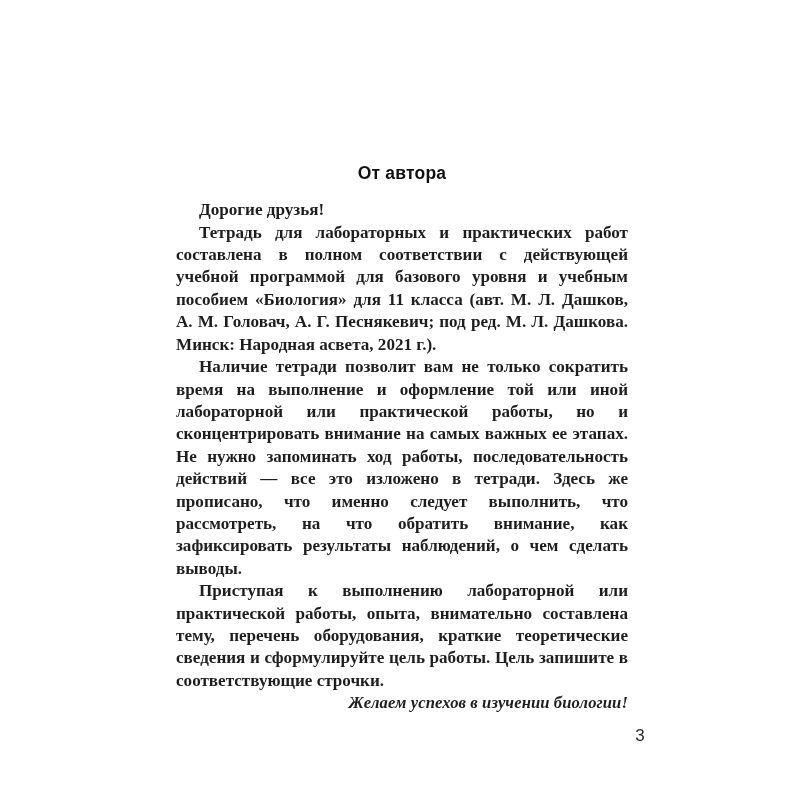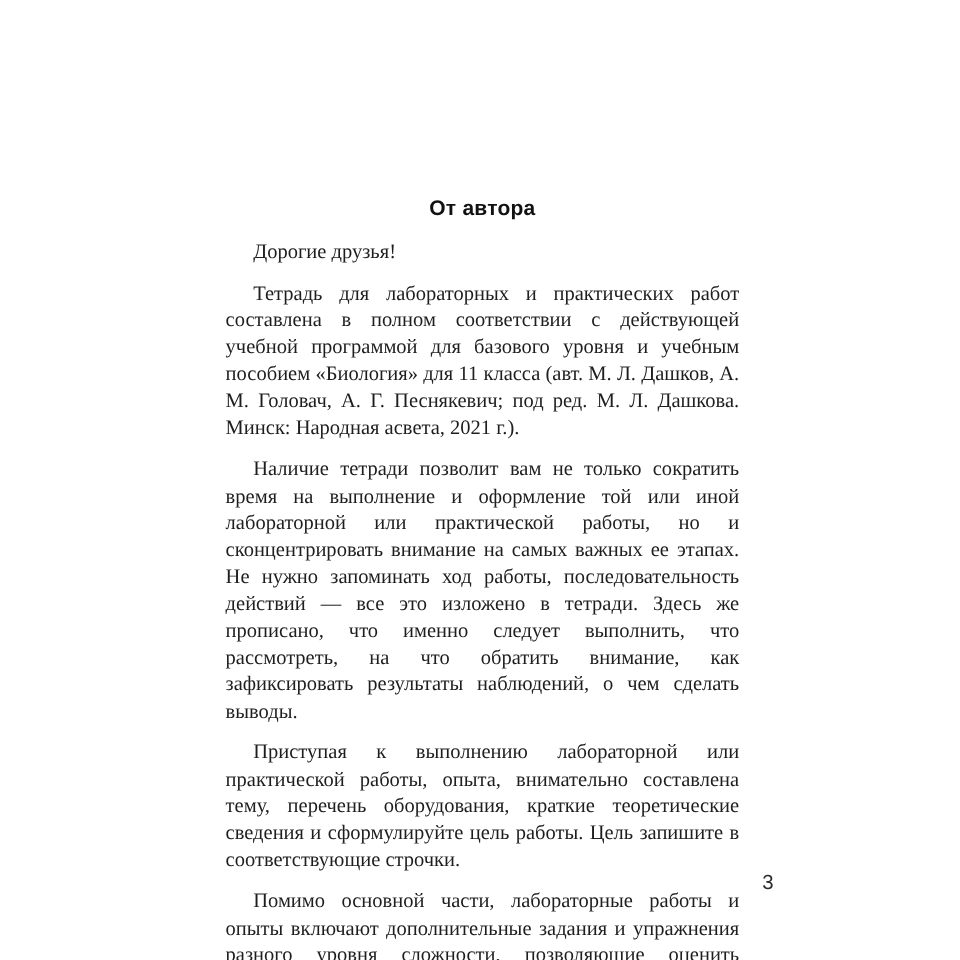--- a/index.html
+++ b/index.html
@@ -37,28 +37,29 @@
     font-weight: bold;
     font-size: 17.5px;
     letter-spacing: 0.2px;
     text-align: center;
     color: #111111;
     margin: 0 0 16px 0;
     line-height: 1.1;
   }
 
   .para {
-    margin: 12px;
+    margin: 0;
     font-size: 17.1px;
     line-height: 22.4px;
     text-align: justify;
     text-justify: inter-word;
     text-indent: 23px;
     hyphens: manual;
     color: #1e1e1e;
+    font-weight: bold;
   }
 
   .para + .para {
     margin-top: 0;
   }
 
   .para-closing {
     font-style: italic;
     text-align: right;
     text-indent: 23px;
@@ -87,21 +88,20 @@
     <h1 class="doc-heading">От автора</h1>
 
     <p class="para">Дорогие друзья!</p>
 
     <p class="para">Тетрадь для лабораторных и практических работ составлена в полном соответствии с действующей учебной программой для базового уровня и учебным пособием «Биология» для 11 класса (авт. М. Л. Дашков, А. М. Головач, А. Г. Песнякевич; под ред. М. Л. Дашкова. Минск: Народная асвета, 2021 г.).</p>
 
     <p class="para">Наличие тетради позволит вам не только сократить время на выполнение и оформление той или иной лабораторной или практической работы, но и сконцентрировать внимание на самых важных ее этапах. Не нужно запоминать ход работы, последовательность действий — все это изложено в тетради. Здесь же прописано, что именно следует выполнить, что рассмотреть, на что обратить внимание, как зафиксировать результаты наблюдений, о чем сделать выводы.</p>
 
     <p class="para">Приступая к выполнению лабораторной или практической работы, опыта, внимательно составлена тему, перечень оборудования, краткие теоретические сведения и сформулируйте цель работы. Цель запишите в соответствующие строчки.</p>
 
-    <p class="para">Помимо основной части, лабораторные работы и опыты включают дополнительные задания и упражнения разного уровня сложности, позволяющие оценить выполнение работы по 10-балльной системе.</p>
 
     <p class="para para-closing">Желаем успехов в изучении биологии!</p>
 
   </div>
 
   <div class="page-number">3</div>
 
 </div>
 
 </body></html>

